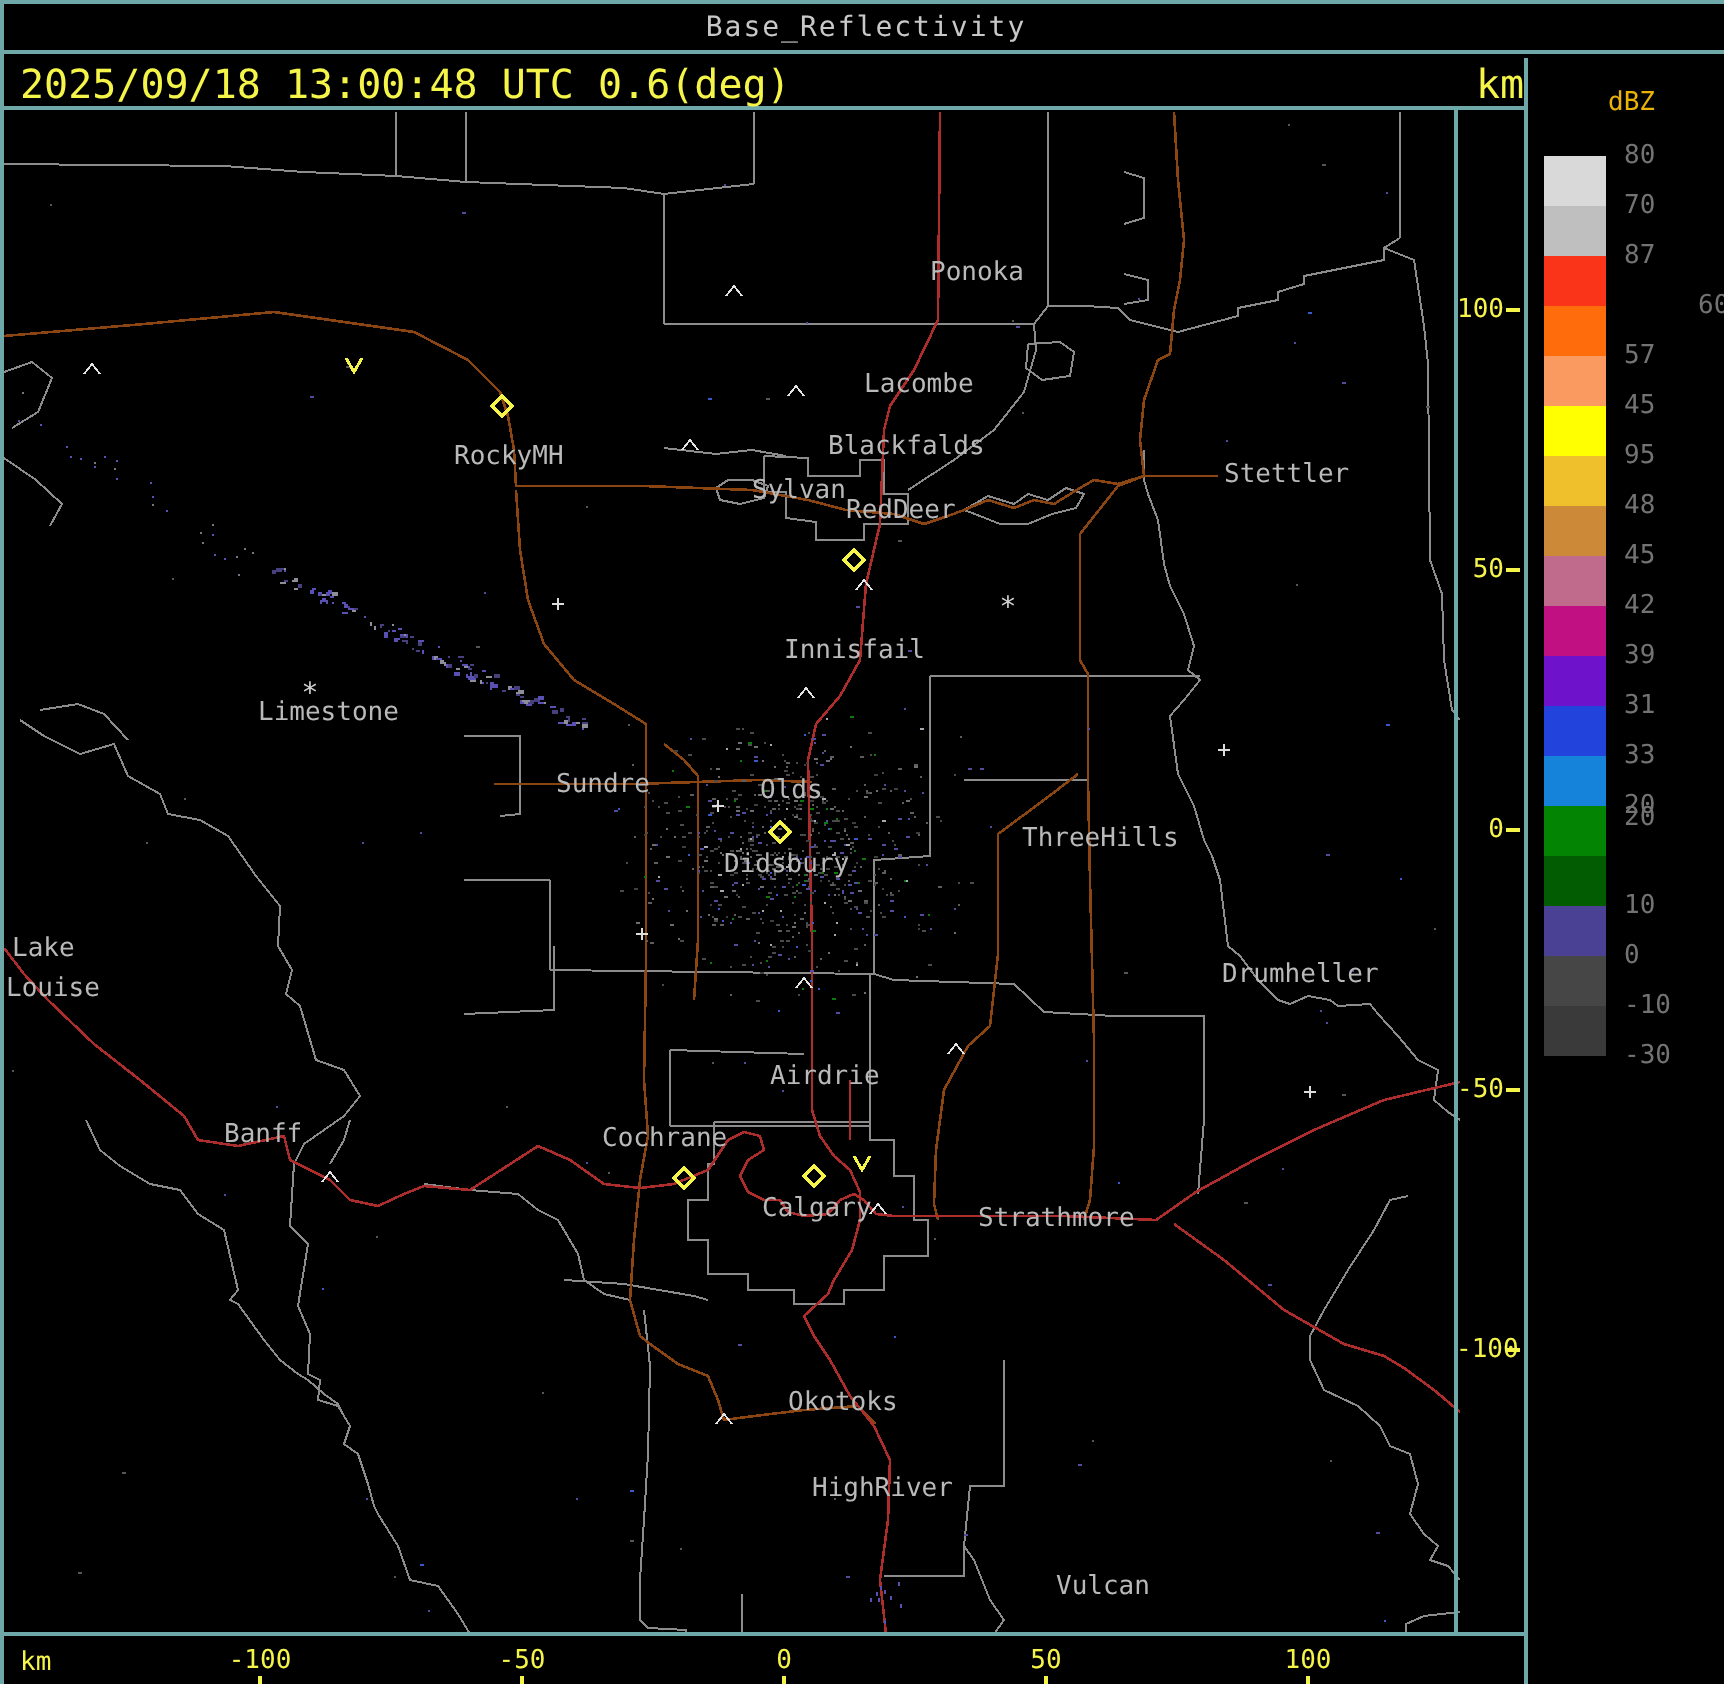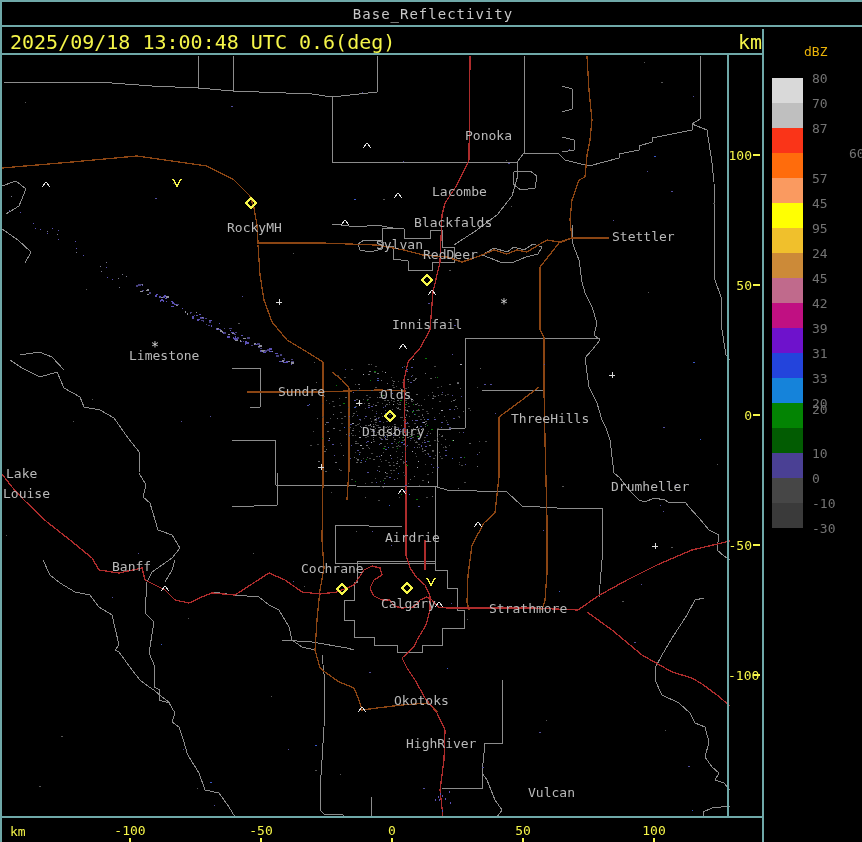--- a/index.html
+++ b/index.html
@@ -1151,21 +1151,21 @@
       <div class="cb-block" style="top: 424px; height: 25px; background: rgb(74, 64, 148);"></div>
       <div class="cb-block" style="top: 449px; height: 25px; background: rgb(70, 70, 70);"></div>
       <div class="cb-block" style="top: 474px; height: 25px; background: rgb(58, 58, 58);"></div>
       <div class="cb-label" style="top: 49px;">80</div>
       <div class="cb-label" style="top: 74px;">70</div>
       <div class="cb-label" style="top: 99px;">87</div>
       <div class="cb-label" style="top: 124px; margin-left: 37px;">60</div>
       <div class="cb-label" style="top: 149px;">57</div>
       <div class="cb-label" style="top: 174px;">45</div>
       <div class="cb-label" style="top: 199px;">95</div>
-      <div class="cb-label" style="top: 224px;">24</div>
+      <div class="cb-label" style="top: 224px;">48</div>
       <div class="cb-label" style="top: 249px;">45</div>
       <div class="cb-label" style="top: 274px;">42</div>
       <div class="cb-label" style="top: 299px;">39</div>
       <div class="cb-label" style="top: 324px;">31</div>
       <div class="cb-label" style="top: 349px;">33</div>
       <div class="cb-label" style="top: 374px;">20</div>
       <div class="cb-label" style="top: 380px;">20</div>
       <div class="cb-label" style="top: 424px;">10</div>
       <div class="cb-label" style="top: 449px;">0</div>
       <div class="cb-label" style="top: 474px;">-10</div>

